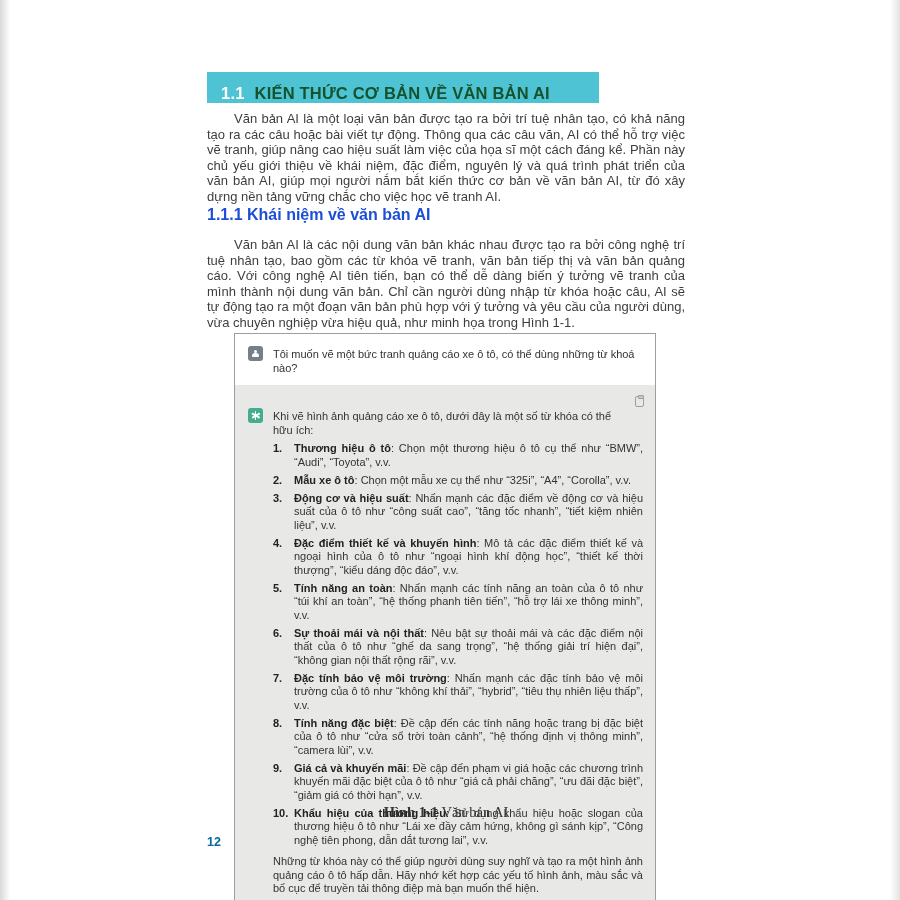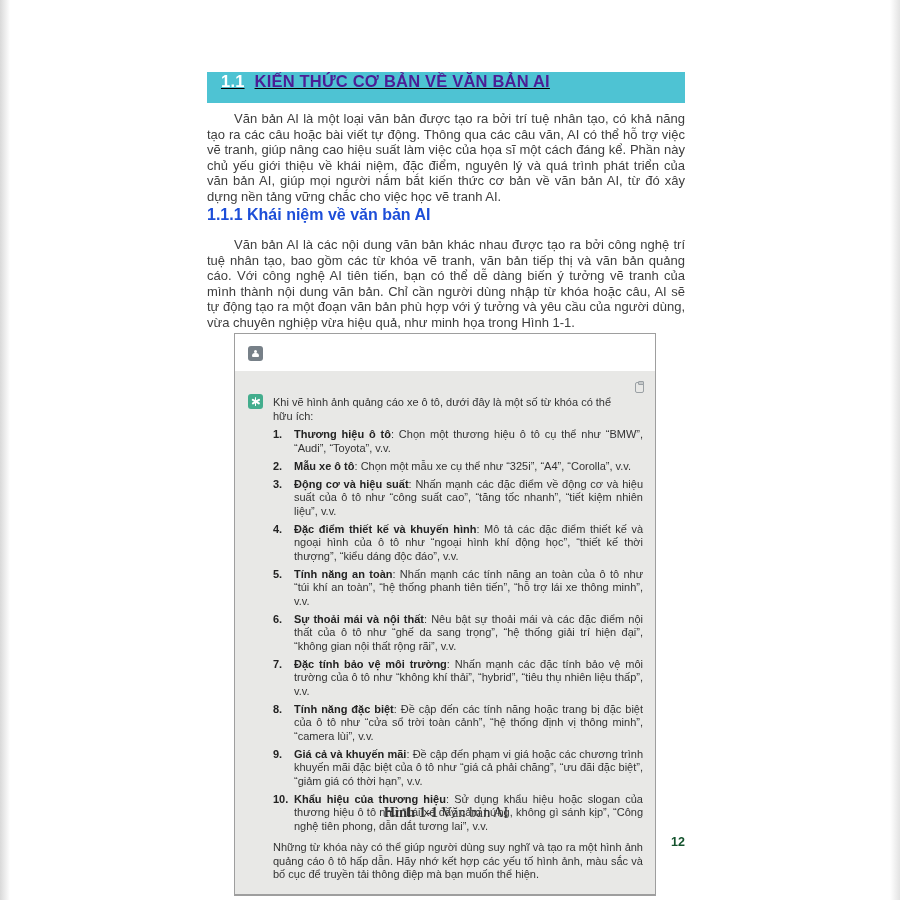--- a/index.html
+++ b/index.html
@@ -12,25 +12,25 @@
   }
   
   .scan-edge { position:absolute; top:0; bottom:0; width:10px; z-index:5; }
   .scan-edge.left  { left:0;  background:linear-gradient(to right,#d9d9d9, rgba(255,255,255,0)); }
   .scan-edge.right { right:0; background:linear-gradient(to left,#e3e3e3, rgba(255,255,255,0)); }
 
   .page { position:absolute; inset:0; background:#fff; }
 
   
   .header-bar {
-    position:absolute; left:207px; top:72px; width:478px; height:31px;
-    display:flex; align-items:flex-start; padding-left:14px;text-decoration:underline;
+    position:absolute; left:207px; top:72px; width:392px; height:31px;
+    display:flex; align-items:flex-end; padding-left:14px;
   }
   .header-bar .num { color:#fff; font-weight:700; font-size:16.5px; letter-spacing:.2px; }
-  .header-bar .ttl { color:#4c1d95; font-weight:700; font-size:16.5px; letter-spacing:.2px; margin-left:10px; }
+  .header-bar .ttl { color:#14532d; font-weight:700; font-size:16.5px; letter-spacing:.2px; margin-left:10px; }
 
   .body-para {
     position:absolute; left:207px; width:478px;
     font-size:13px; line-height:15.6px; color:#3e3e3e;
     text-align:justify; text-indent:27px;
   }
   .para-1 { top:111px; }
   .para-2 { top:237px; }
 
   .sub-heading {
@@ -75,22 +75,22 @@
   .kw-lead { font-weight:700; color:#222; }
 
   .ai-closing { margin-top:8px; text-align:justify; }
 
   .figure-caption {
     position:absolute; left:207px; top:804px; width:478px; text-align:center;
     font-family:"Liberation Serif", serif; font-size:14.5px; color:#333;
   }
   .figure-caption .cap-label { font-weight:700; }
   .page-number {
-    position:absolute; left:207px; top:835px; width:478px; text-align:right;
-    font-size:12.5px; font-weight:700; color:#14532d;
+    position:absolute; left:207px; top:835px; width:478px; text-align:left;
+    font-size:12.5px; font-weight:700; color:#0369a1;
   }
 </style>
 </head>
 <body>
 
 <div class="page">
   <div class="scan-edge left"></div>
   <div class="scan-edge right"></div>
 
   <div class="header-bar" style="background:#4ec3d3;">
@@ -103,20 +103,21 @@
   <h2 class="sub-heading">1.1.1 Khái niệm về văn bản AI</h2>
 
   <p class="body-para para-2">Văn bản AI là các nội dung văn bản khác nhau được tạo ra bởi công nghệ trí tuệ nhân tạo, bao gồm các từ khóa vẽ tranh, văn bản tiếp thị và văn bản quảng cáo. Với công nghệ AI tiên tiến, bạn có thể dễ dàng biến ý tưởng vẽ tranh của mình thành nội dung văn bản. Chỉ cần người dùng nhập từ khóa hoặc câu, AI sẽ tự động tạo ra một đoạn văn bản phù hợp với ý tưởng và yêu cầu của người dùng, vừa chuyên nghiệp vừa hiệu quả, như minh họa trong Hình 1-1.</p>
 
   <div class="chat-box">
 
     <div class="user-row">
       <span class="avatar" style="background:#778088;">
         <span class="person"></span>
       </span>
+      <div class="msg-text">Tôi muốn vẽ một bức tranh quảng cáo xe ô tô, có thể dùng những từ khoá nào?</div>
     </div>
 
     <div class="ai-section" style="background:#e8e8e6;">
       <span class="avatar" style="background:#43ad8d;">
         <span class="spark">
             <i></i>
             <i></i>
             <i></i>
           </span>
       </span>

